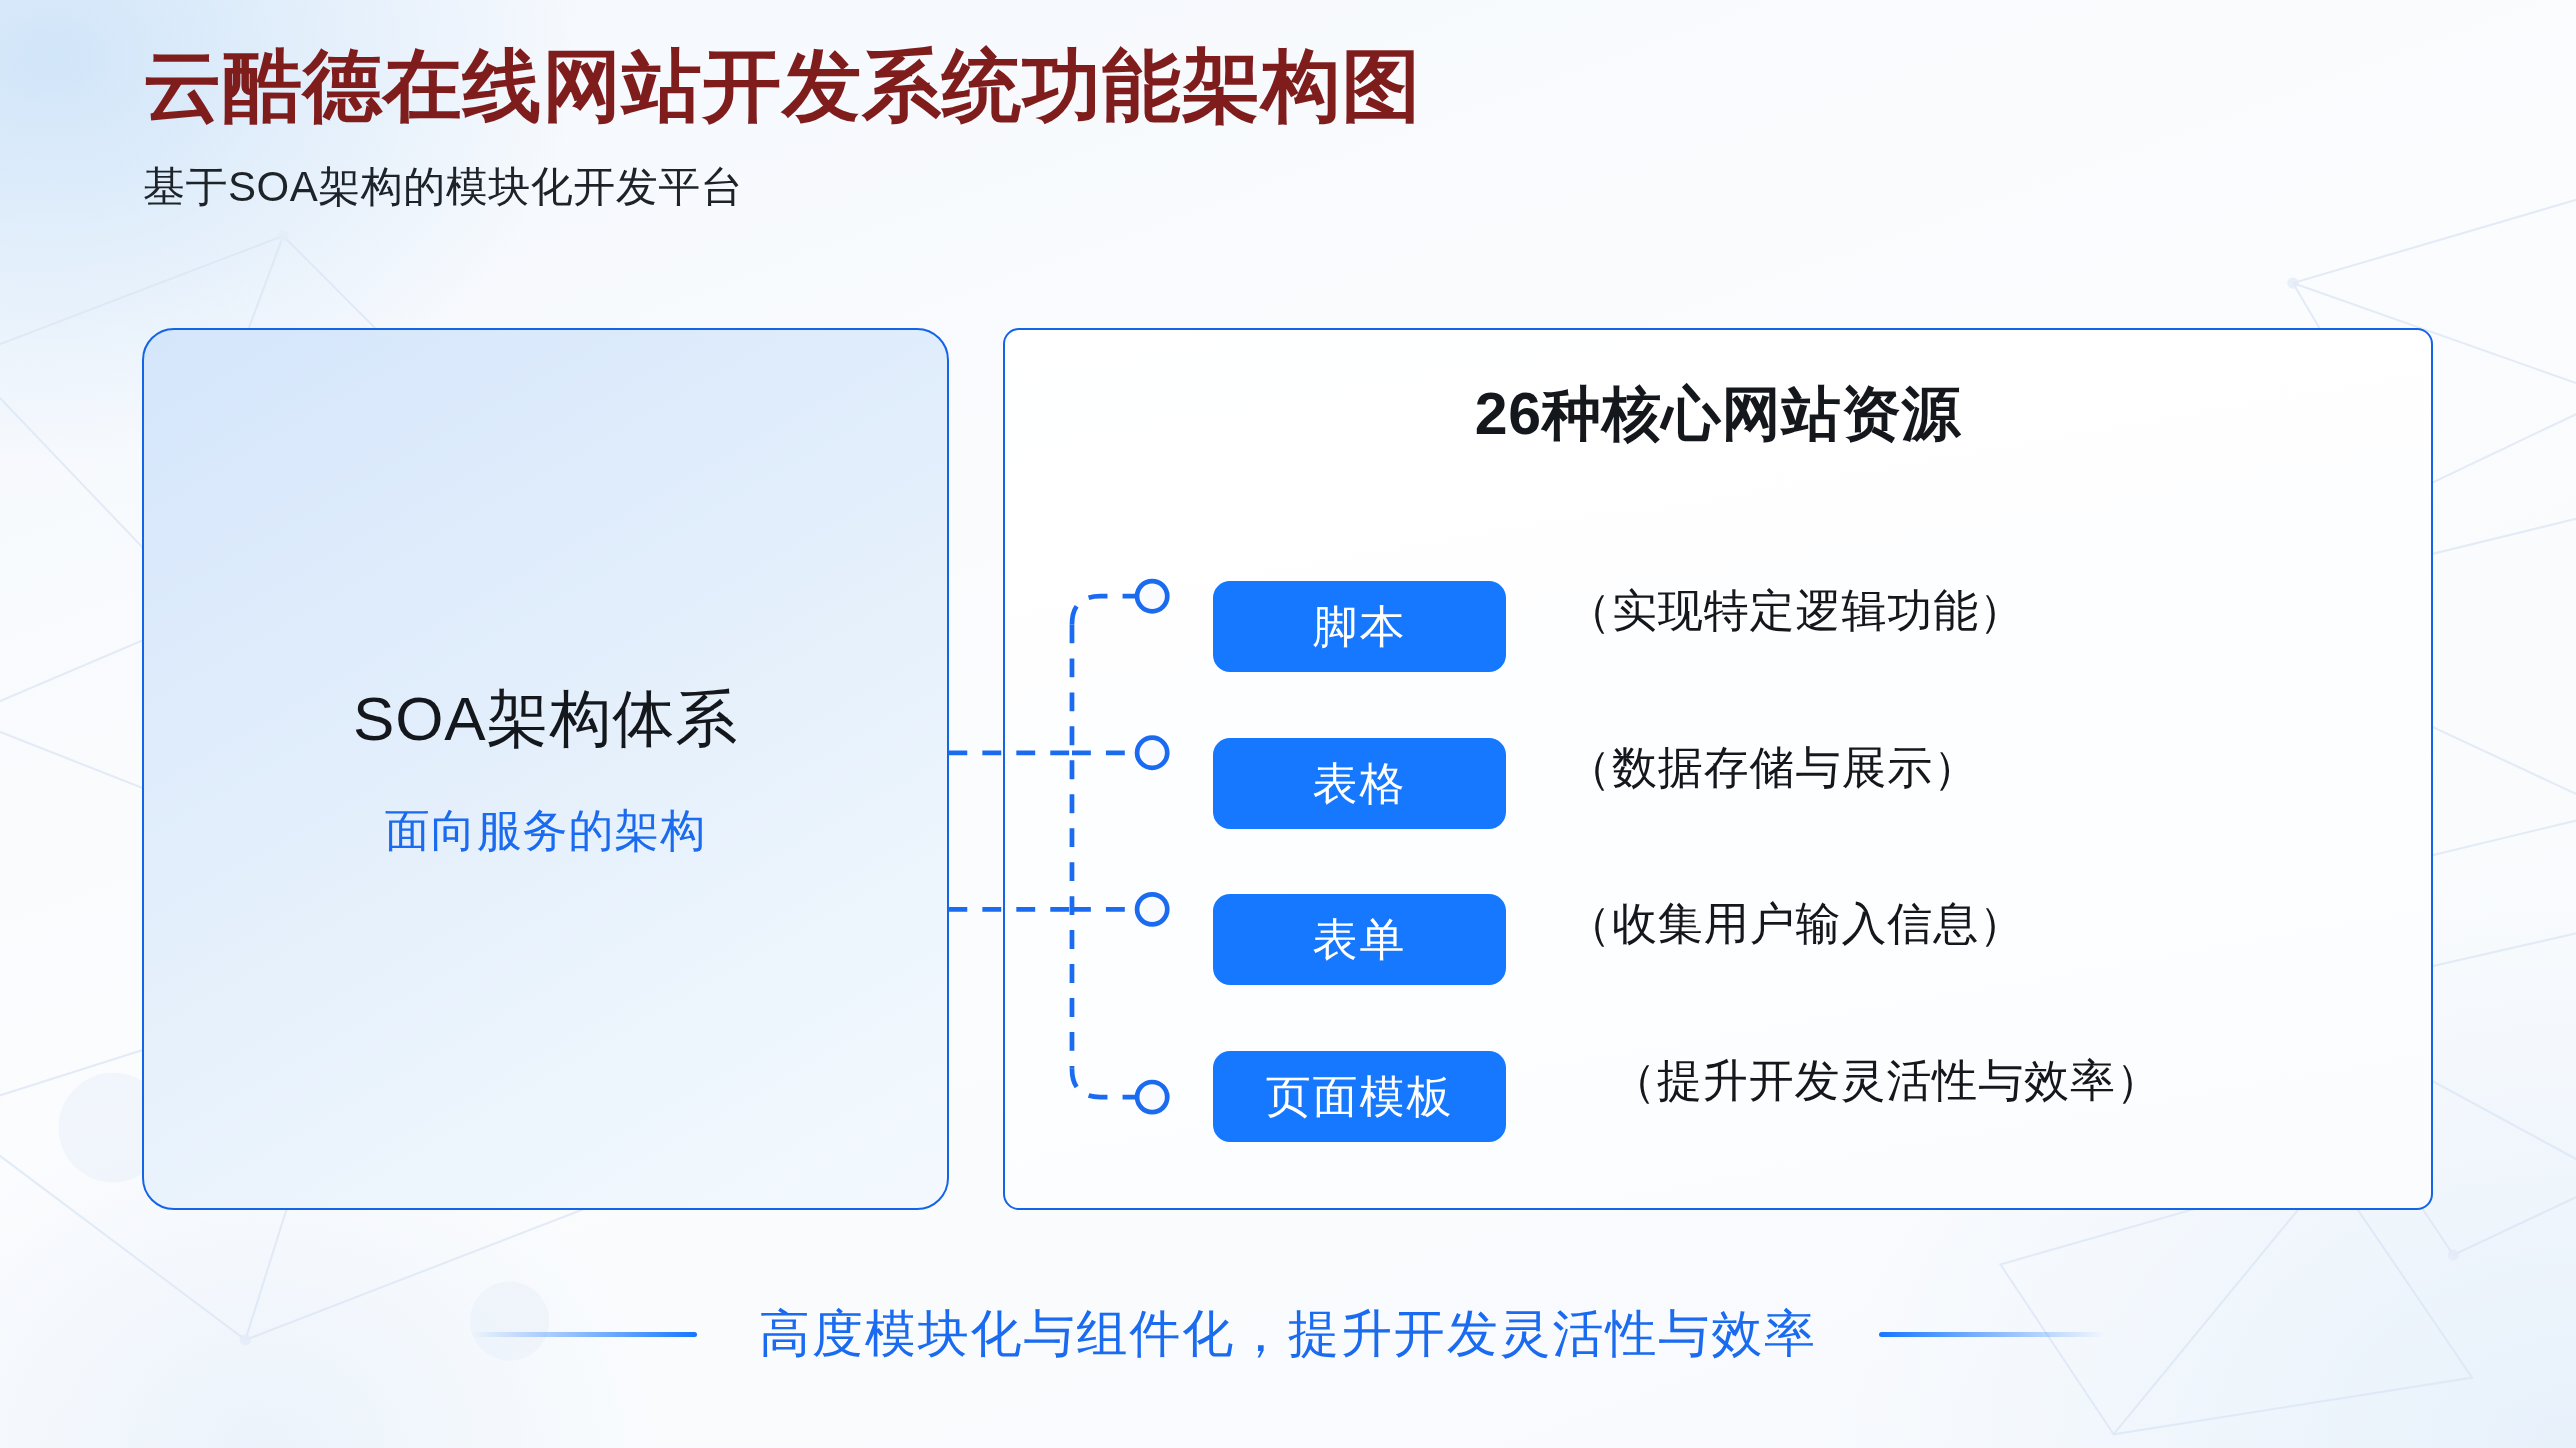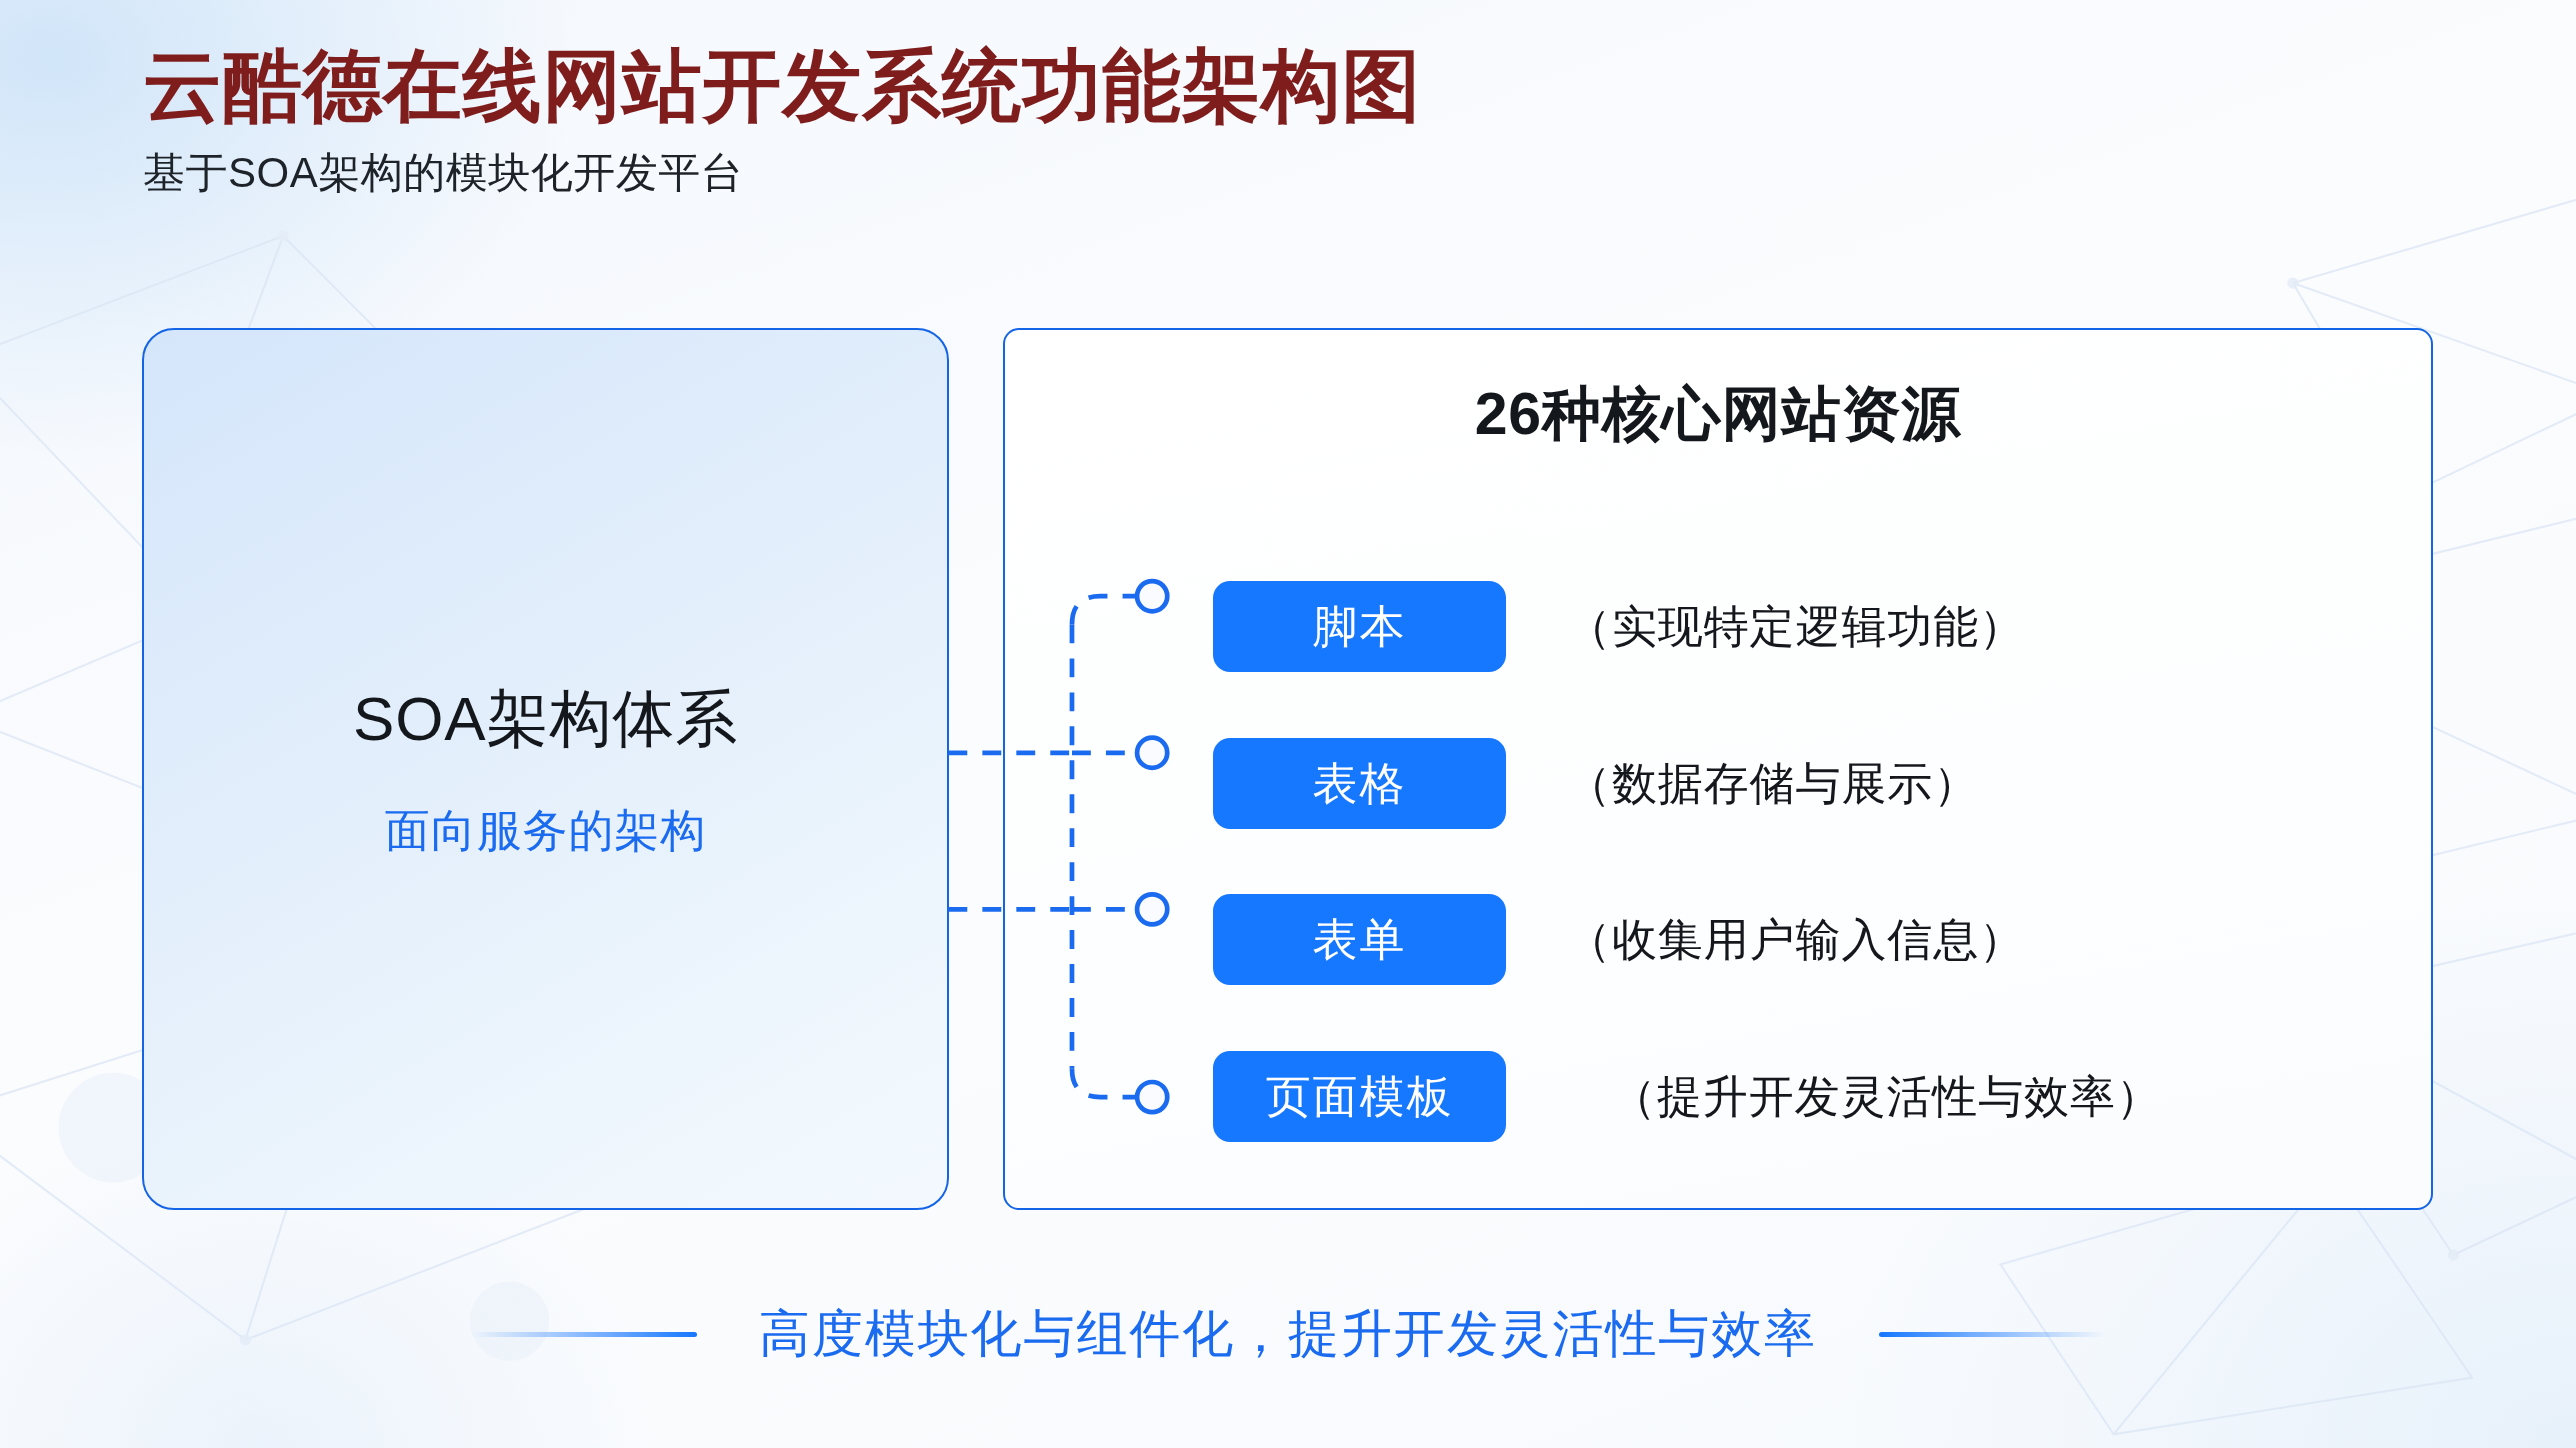--- a/index.html
+++ b/index.html
@@ -26,21 +26,21 @@
   
   .page{ position:relative; z-index:2; width:2576px; height:1448px; }
 
   
   #header{ position:absolute; left:143px; top:42px; }
   #page-title{
     font-size:79px; font-weight:bold; color:#7f1d1d;
     letter-spacing:0.9px; line-height:1.12; white-space:nowrap;
   }
   #page-subtitle{
-    margin-top:15px; font-size:42px; color:#1d2329;
+    margin-top:29px; font-size:42px; color:#1d2329;
     letter-spacing:0.5px; white-space:nowrap;
   }
 
   
   #left-card{
     position:absolute; left:142px; top:328px; width:807px; height:882px;
     border:2.8px solid #1464e8; border-radius:32px;
     background:linear-gradient(150deg,#d5e6fb 0%,#e2eefb 42%,#eef6fd 78%,#f3f9fe 100%);
     display:flex; flex-direction:column; align-items:center; justify-content:center;
   }
@@ -62,21 +62,21 @@
   #resources-title{
     position:absolute; left:0; right:0; top:45px;
     text-align:center; font-size:59px; font-weight:bold;
     color:#14171c; letter-spacing:0.9px;
   }
 
   
   #resource-list{ position:absolute; left:0; top:0; width:100%; height:100%; }
   .resource-row{
     position:absolute; left:208px; right:28px; height:91px;
-    display:flex; align-items:center;
+    display:flex; 
   }
   .resource-badge{
     width:293px; height:91px; border-radius:17px;
     background:#1677ff;
     color:#ffffff; font-size:45px; letter-spacing:1.9px;
     display:flex; align-items:center; justify-content:center;
     flex:0 0 auto;
   }
   .resource-desc{
     margin-left:60px; font-size:45px; color:#14171c;

